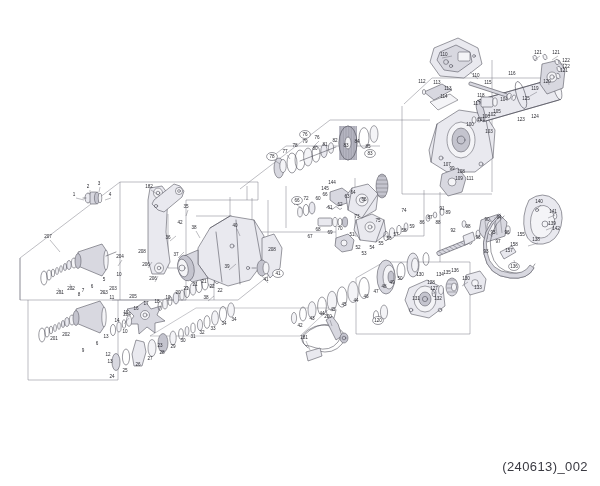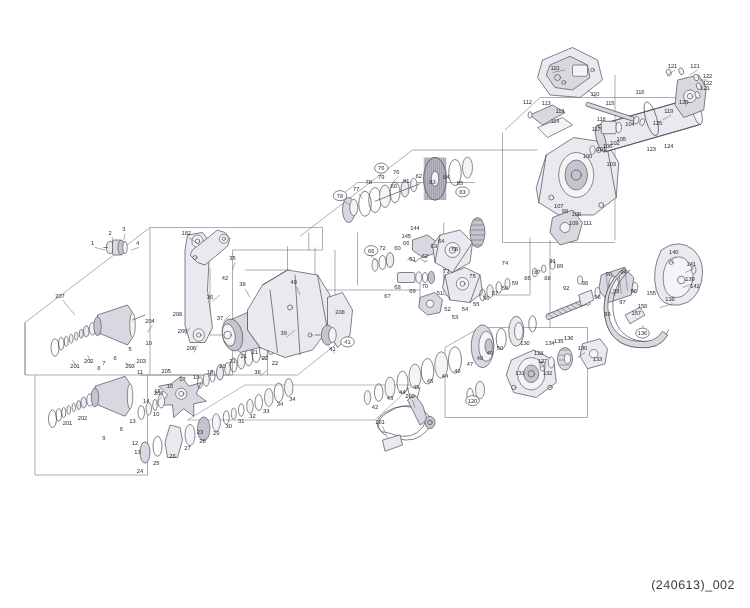--- a/index.html
+++ b/index.html
@@ -6,21 +6,21 @@
   html,body{margin:0;padding:0;background:#ffffff;}
   body{
     width:600px;height:486px;overflow:hidden;position:relative;
     font-family:"Liberation Sans","DejaVu Sans",sans-serif;
     color:#2c2c33;
   }
   #sheet{position:absolute;inset:0;background:#fff;}
   #art{position:absolute;left:0;top:0;width:600px;height:486px;}
   .footer{
     position:absolute;right:12px;bottom:12px;
-    font-size:10px;letter-spacing:.4px;color:#3a3a42;
+    font-size:13px;letter-spacing:.4px;color:#3a3a42;
     white-space:nowrap;
   }
   
 </style>
 </head>
 <body>
 
 <div id="sheet">
 
   <svg id="art" viewBox="0 0 600 486" xmlns="http://www.w3.org/2000/svg">

